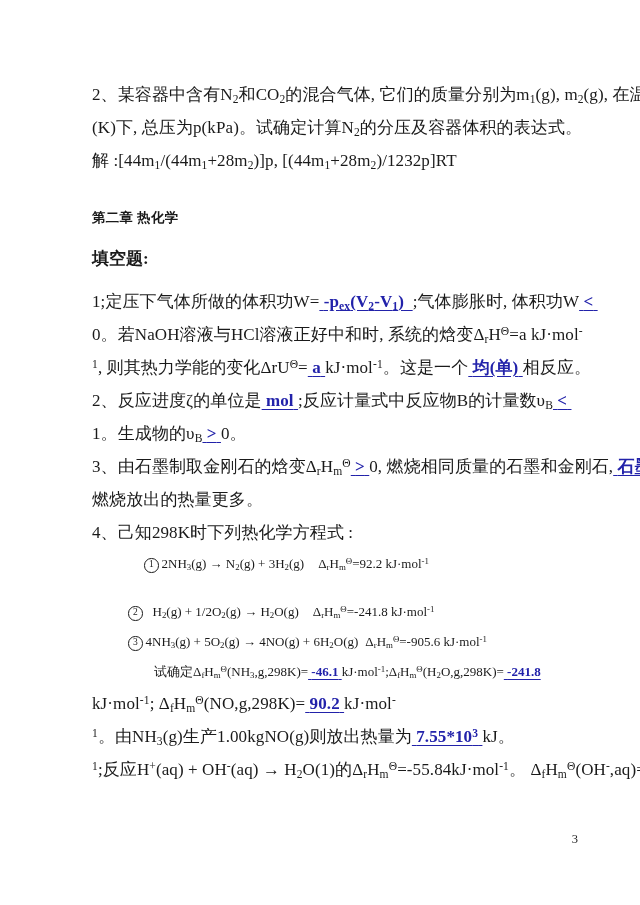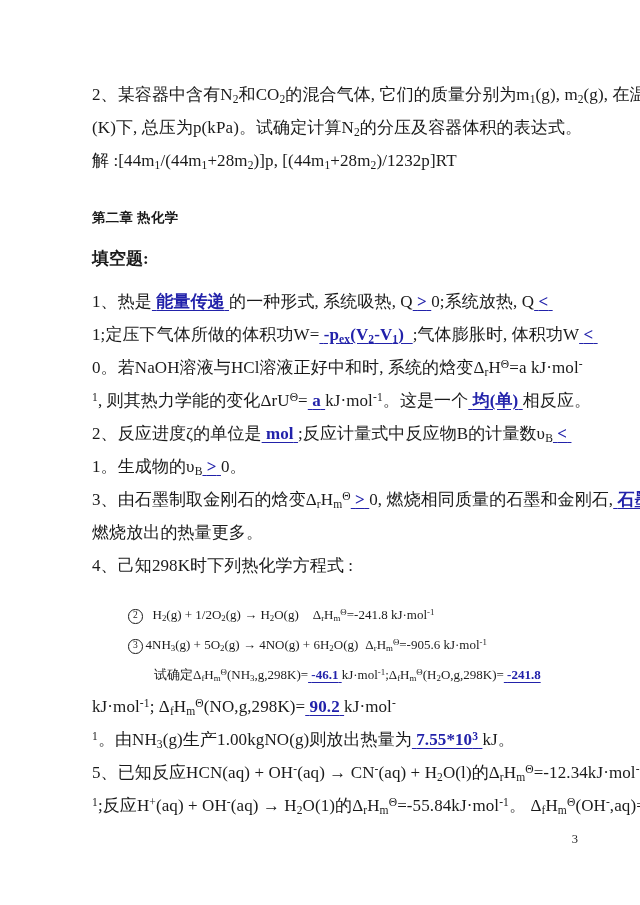--- a/index.html
+++ b/index.html
@@ -108,51 +108,50 @@
     <div class="gap-lg"></div>
 
     <div class="chapter-title">第二章 热化学</div>
 
     <div class="gap-sm"></div>
 
     <div class="section-head">填空题:</div>
 
     <div class="gap-sm"></div>
 
-    <div class="line"><span>1、热是</span><span class="ans">&nbsp;<span>能量传递</span>&nbsp;</span><span>的一种形式, 系统吸热, Q</span><span class="ans">&nbsp;<span>&gt;</span>&nbsp;</span><span>0;系统放热, Q</span><span class="ans">&nbsp;<span>&lt;</span>&nbsp;</span></div>
 
     <div class="line"><span>1;定压下气体所做的体积功W=</span><span class="ans">&nbsp;<span>-p</span><sub>ex</sub><span>(V</span><sub>2</sub><span>-V</span><sub>1</sub><span>)</span>&nbsp;&nbsp;</span><span>;气体膨胀时, 体积功W</span><span class="ans">&nbsp;<span>&lt;</span>&nbsp;</span></div>
 
     <div class="line"><span>0。若NaOH溶液与HCl溶液正好中和时, 系统的焓变Δ</span><sub>r</sub><span>H</span><sup>Θ</sup><span>=a kJ·mol</span><sup>-</sup></div>
 
     <div class="line"><sup>1</sup><span>, 则其热力学能的变化ΔrU</span><sup>Θ</sup><span>=</span><span class="ans">&nbsp;<span>a</span>&nbsp;</span><span>kJ·mol</span><sup>-1</sup><span>。这是一个</span><span class="ans">&nbsp;<span>均(单)</span>&nbsp;</span><span>相反应。</span></div>
 
     <div class="line"><span>2、反应进度ζ的单位是</span><span class="ans">&nbsp;<span>mol</span>&nbsp;</span><span>;反应计量式中反应物B的计量数υ</span><sub>B</sub><span class="ans">&nbsp;<span>&lt;</span>&nbsp;</span></div>
 
     <div class="line"><span>1。生成物的υ</span><sub>B</sub><span class="ans">&nbsp;<span>&gt;</span>&nbsp;</span><span>0。</span></div>
 
     <div class="line"><span>3、由石墨制取金刚石的焓变Δ</span><sub>r</sub><span>H</span><sub>m</sub><sup>Θ</sup><span class="ans">&nbsp;<span>&gt;</span>&nbsp;</span><span>0, 燃烧相同质量的石墨和金刚石,</span><span class="ans">&nbsp;<span>石墨</span></span></div>
 
     <div class="line"><span>燃烧放出的热量更多。</span></div>
 
     <div class="line"><span>4、己知298K时下列热化学方程式 :</span></div>
 
+    <div class="eq-line indent-1"><span class="circnum">1</span><span>2NH</span><sub>3</sub><span>(g) → N</span><sub>2</sub><span>(g) + 3H</span><sub>2</sub><span>(g)</span><span class="sp"></span><span>Δ</span><sub>r</sub><span>H</span><sub>m</sub><sup>Θ</sup><span>=92.2 kJ·mol</span><sup>-1</sup></div>
 
     <div class="gap-md"></div>
 
     <div class="eq-line indent-2"><span class="circnum">2</span><span class="sp-sm"></span><span>H</span><sub>2</sub><span>(g) + 1/2O</span><sub>2</sub><span>(g) → H</span><sub>2</sub><span>O(g)</span><span class="sp"></span><span>Δ</span><sub>r</sub><span>H</span><sub>m</sub><sup>Θ</sup><span>=-241.8 kJ·mol</span><sup>-1</sup></div>
 
     <div class="eq-line indent-2"><span class="circnum">3</span><span>4NH</span><sub>3</sub><span>(g) + 5O</span><sub>2</sub><span>(g) → 4NO(g) + 6H</span><sub>2</sub><span>O(g)</span><span class="sp-sm"></span><span>Δ</span><sub>r</sub><span>H</span><sub>m</sub><sup>Θ</sup><span>=-905.6 kJ·mol</span><sup>-1</sup></div>
 
     <div class="eq-line indent-3"><span>试确定Δ</span><sub>f</sub><span>H</span><sub>m</sub><sup>Θ</sup><span>(NH</span><sub>3</sub><span>,g,298K)=</span><span class="ans">&nbsp;<span>-46.1</span>&nbsp;</span><span>kJ·mol</span><sup>-1</sup><span>;Δ</span><sub>f</sub><span>H</span><sub>m</sub><sup>Θ</sup><span>(H</span><sub>2</sub><span>O,g,298K)=</span><span class="ans">&nbsp;<span>-241.8</span></span></div>
 
     <div class="line"><span>kJ·mol</span><sup>-1</sup><span>; Δ</span><sub>f</sub><span>H</span><sub>m</sub><sup>Θ</sup><span>(NO,g,298K)=</span><span class="ans">&nbsp;<span>90.2</span>&nbsp;</span><span>kJ·mol</span><sup>-</sup></div>
 
     <div class="line"><sup>1</sup><span>。由NH</span><sub>3</sub><span>(g)生产1.00kgNO(g)则放出热量为</span><span class="ans">&nbsp;<span>7.55*10</span><sup>3</sup>&nbsp;</span><span>kJ。</span></div>
 
-    <div class="line"><span>5、已知反应HCN(aq) + OH</span><sup>-</sup><span>(aq) → CN</span><sup>-</sup><span>(aq) + H</span><sub>2</sub><span>O(l)的Δ</span><sub>r</sub><span>H</span><sub>m</sub><sup>Θ</sup><span>=-12.34kJ·mol</span><sup>-</sup></div>
 
     <div class="line"><sup>1</sup><span>;反应H</span><sup>+</sup><span>(aq) + OH</span><sup>-</sup><span>(aq) → H</span><sub>2</sub><span>O(1)的Δ</span><sub>r</sub><span>H</span><sub>m</sub><sup>Θ</sup><span>=-55.84kJ·mol</span><sup>-1</sup><span>。 Δ</span><sub>f</sub><span>H</span><sub>m</sub><sup>Θ</sup><span>(OH</span><sup>-</sup><span>,aq)=-</span></div>
 
   </div>
 
   <div class="page-num">3</div>
 </div>
 
 </body></html>

